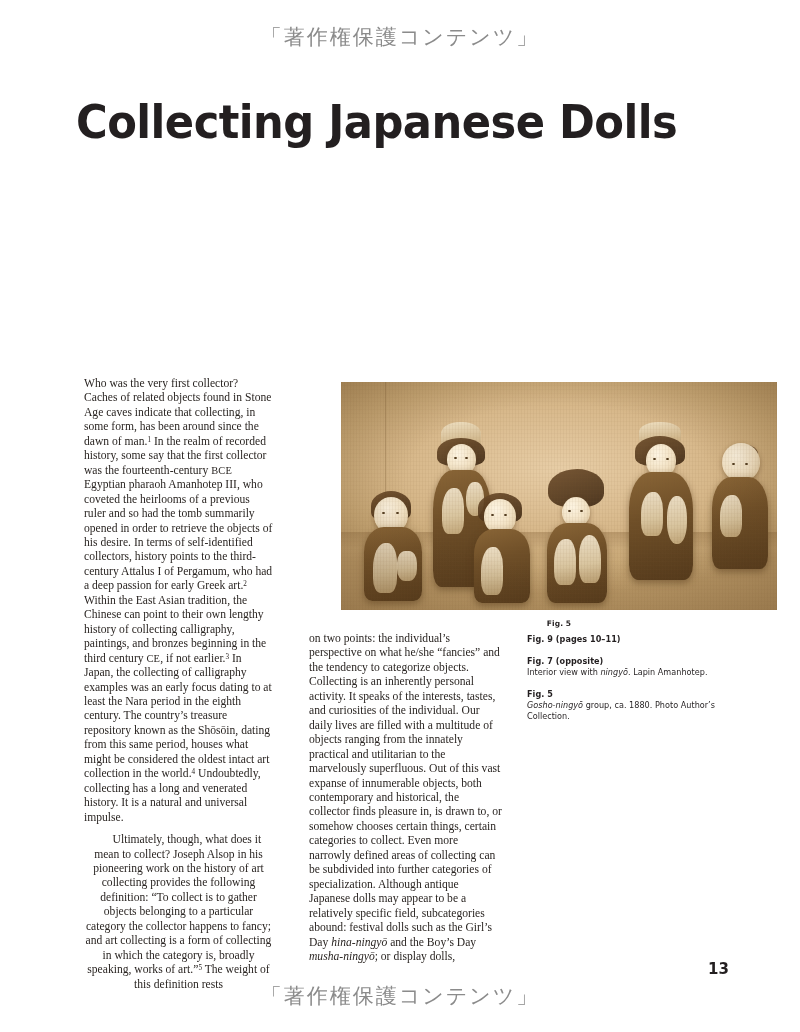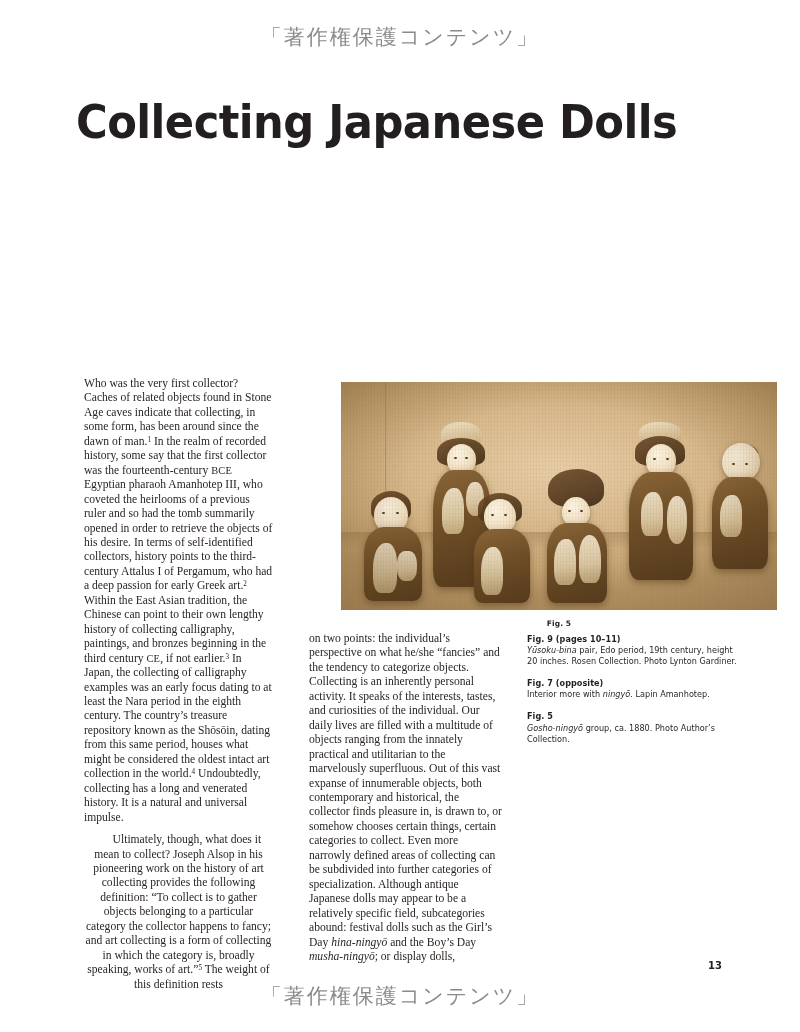--- a/index.html
+++ b/index.html
@@ -179,21 +179,21 @@
 
   
   .folio {
     position: absolute;
     left: 708px;
     top: 960px;
     width: 30px;
     text-align: left;
     font-family: "DejaVu Sans", "Liberation Sans", sans-serif;
     font-weight: bold;
-    font-size: 10px;
+    font-size: 15px;
     color: #231f20;
   }
 </style>
 </head>
 <body>
 
 <div class="watermark watermark-top">「著作権保護コンテンツ」</div>
 
 <h1 class="page-title">Collecting Japanese Dolls</h1>
 
@@ -274,26 +274,25 @@
 </div>
 
 <div class="col col-2">
   <p><span>on two points: the individual’s perspective on what he/she “fancies” and the tendency to categorize objects. Collecting is an inherently personal activity. It speaks of the interests, tastes, and curiosities of the individual. Our daily lives are filled with a multitude of objects ranging from the innately practical and utilitarian to the marvelously superfluous. Out of this vast expanse of innumerable objects, both contemporary and historical, the collector finds pleasure in, is drawn to, or somehow chooses certain things, certain categories to collect. Even more narrowly defined areas of collecting can be subdivided into further categories of specialization. Although antique Japanese dolls may appear to be a relatively specific field, subcategories abound: festival dolls such as the Girl’s Day </span><i>hina-ningyō</i><span> and the Boy’s Day </span><i>musha-ningyō</i><span>; or display dolls,</span></p>
 </div>
 
 <div class="credits">
 
   <div class="credit-block">
     <div class="credit-head">Fig. 9 (pages 10–11)</div>
-    <div class="credit-body"><i>Yūsoku-bina</i><span> pair, Edo period, 19th century, height 20 inches. Rosen Collection. Photo Lynton Gardiner.</span></div>
   </div>
 
   <div class="credit-block">
     <div class="credit-head">Fig. 7 (opposite)</div>
-    <div class="credit-body"><span>Interior more with </span><i>ningyō</i><span>. Lapin Amanhotep.</span></div>
+    <div class="credit-body"><span>Interior view with </span><i>ningyō</i><span>. Lapin Amanhotep.</span></div>
   </div>
 
   <div class="credit-block">
     <div class="credit-head">Fig. 5</div>
     <div class="credit-body"><i>Gosho-ningyō</i><span> group, ca. 1880. Photo Author’s Collection.</span></div>
   </div>
 
 </div>
 
 <div class="folio">13</div>

